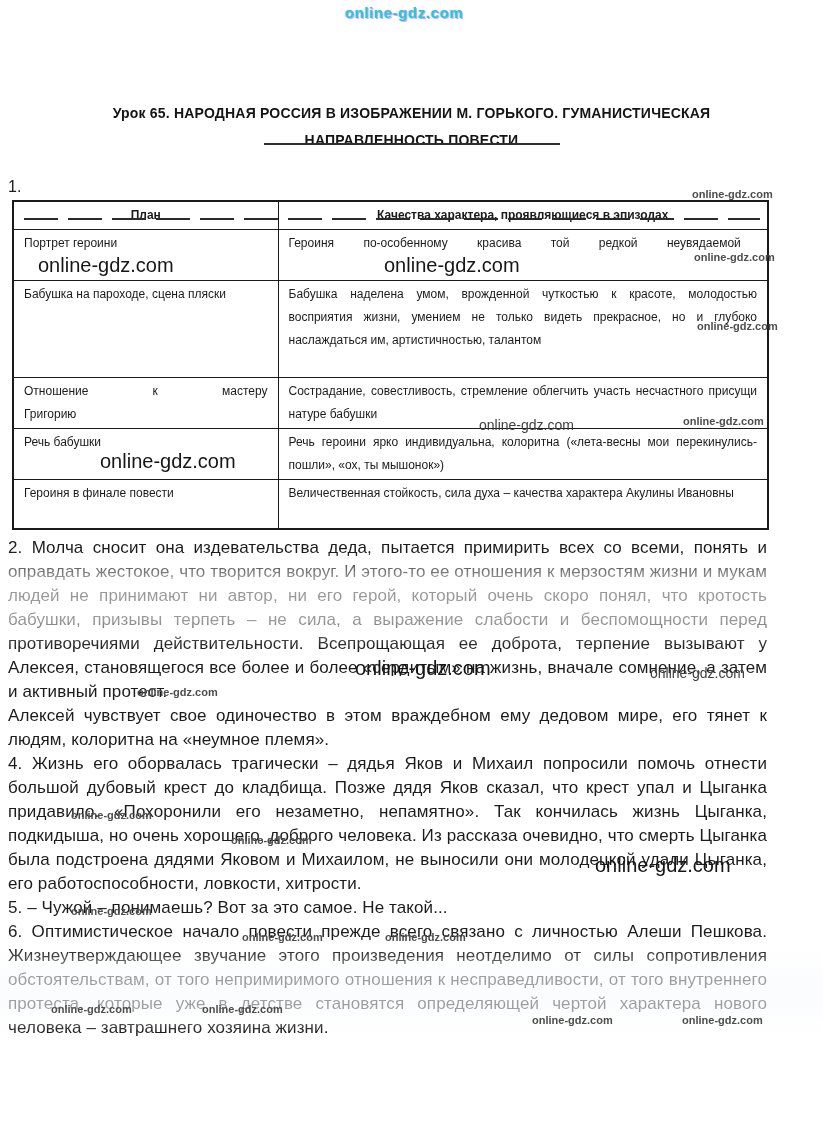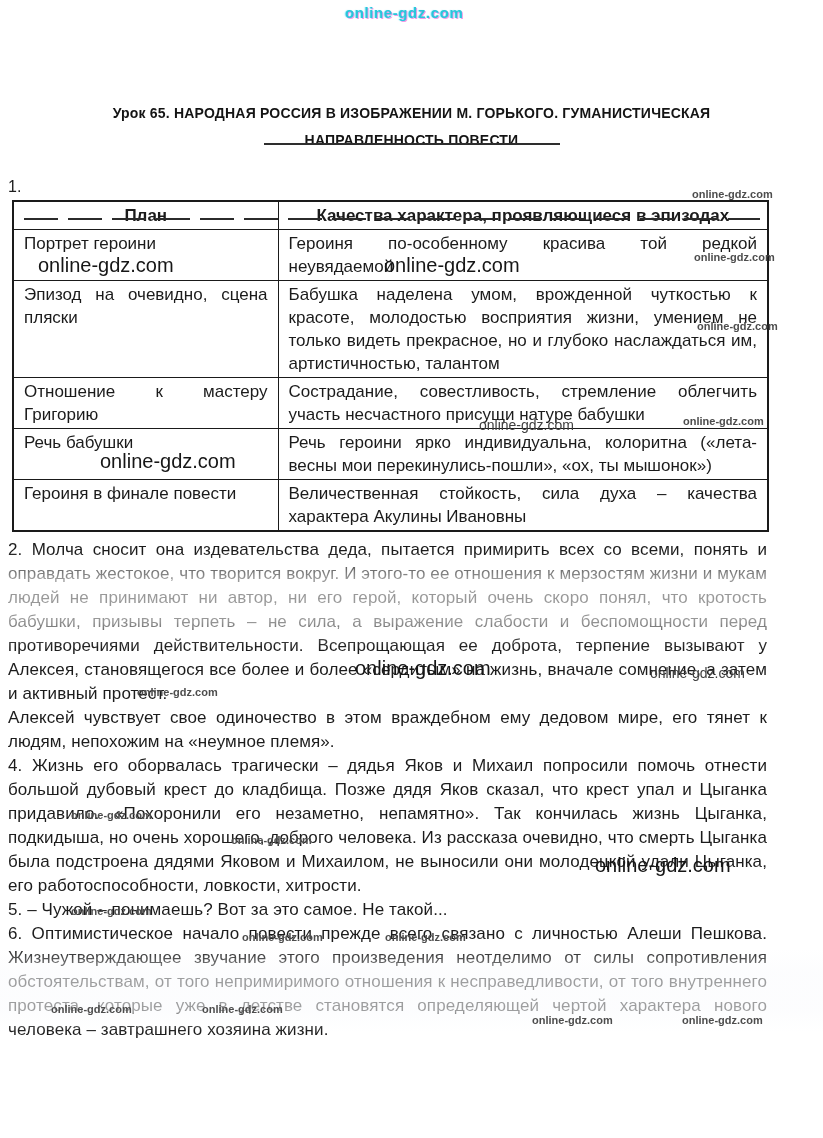--- a/index.html
+++ b/index.html
@@ -38,21 +38,21 @@
   
   table.analysis{
     border-collapse:collapse;
     table-layout:fixed;
     width:757px;
     margin:4px 0 0 12px;
     border:2px solid #1a1a1a;
   }
   table.analysis th, table.analysis td{
     border:1.5px solid #1a1a1a;
-    font-size:17px;
+    font-size:12px;
     line-height:23px;
     vertical-align:top;
     color:#1b1b1b;
   }
   table.analysis th{
     font-weight:700;
     text-align:center;
     padding:2px 4px;
     height:22px;
   }
@@ -138,42 +138,42 @@
         <th>План</th>
         <th>Качества характера, проявляющиеся в эпизодах</th>
       </tr>
     </thead>
     <tbody>
       <tr>
         <td>Портрет героини</td>
         <td class="spread">Героиня по-особенному красива той редкой неувядаемой</td>
       </tr>
       <tr>
-        <td>Эпизод на очевидно, сцена пляски</td>
+        <td>Бабушка на пароходе, сцена пляски</td>
         <td>Бабушка наделена умом, врожденной чуткостью к красоте, молодостью восприятия жизни, умением не только видеть прекрасное, но и глубоко наслаждаться им, артистичностью, талантом</td>
       </tr>
       <tr>
         <td class="spread-sm">Отношение к мастеру Григорию</td>
         <td>Сострадание, совестливость, стремление облегчить участь несчастного присущи натуре бабушки</td>
       </tr>
       <tr>
         <td>Речь бабушки</td>
         <td>Речь героини ярко индивидуальна, колоритна («лета-весны мои перекинулись-пошли», «ох, ты мышонок»)</td>
       </tr>
       <tr>
         <td>Героиня в финале повести</td>
         <td>Величественная стойкость, сила духа – качества характера Акулины Ивановны</td>
       </tr>
     </tbody>
   </table>
   <div class="header-strike"></div>
 
   <div class="paragraphs">
     <p>2. Молча сносит она издевательства деда, пытается примирить всех со всеми, понять и оправдать жестокое, что творится вокруг. И этого-то ее отношения к мерзостям жизни и мукам людей не принимают ни автор, ни его герой, который очень скоро понял, что кротость бабушки, призывы терпеть – не сила, а выражение слабости и беспомощности перед противоречиями действительности. Всепрощающая ее доброта, терпение вызывают у Алексея, становящегося все более и более «сердитым» на жизнь, вначале сомнение, а затем и активный протест.</p>
-    <p>Алексей чувствует свое одиночество в этом враждебном ему дедовом мире, его тянет к людям, непохожим на «неумное племя».</p>
+    <p>Алексей чувствует свое одиночество в этом враждебном ему дедовом мире, его тянет к людям, колоритна на «неумное племя».</p>
     <p>4. Жизнь его оборвалась трагически – дядья Яков и Михаил попросили помочь отнести большой дубовый крест до кладбища. Позже дядя Яков сказал, что крест упал и Цыганка придавило. «Похоронили его незаметно, непамятно». Так кончилась жизнь Цыганка, подкидыша, но очень хорошего, доброго человека. Из рассказа очевидно, что смерть Цыганка была подстроена дядями Яковом и Михаилом, не выносили они молодецкой удали Цыганка, его работоспособности, ловкости, хитрости.</p>
     <p>5. – Чужой – понимаешь? Вот за это самое. Не такой...</p>
     <p>6. Оптимистическое начало повести прежде всего связано с личностью Алеши Пешкова. Жизнеутверждающее звучание этого произведения неотделимо от силы сопротивления обстоятельствам, от того непримиримого отношения к несправедливости, от того внутреннего протеста, которые уже в детстве становятся определяющей чертой характера нового человека – завтрашнего хозяина жизни.</p>
   </div>
 
   <div class="fade fade-1"></div>
   <div class="fade fade-2"></div>
 
   <div class="wm-layer">
       <span class="wm top" style="left: 345px; top: 4px;">online-gdz.com</span>

